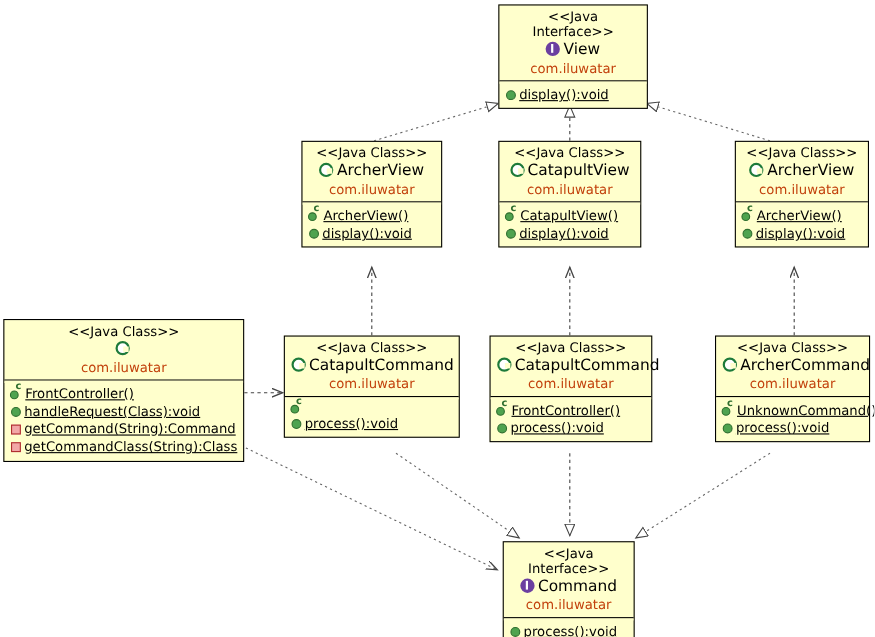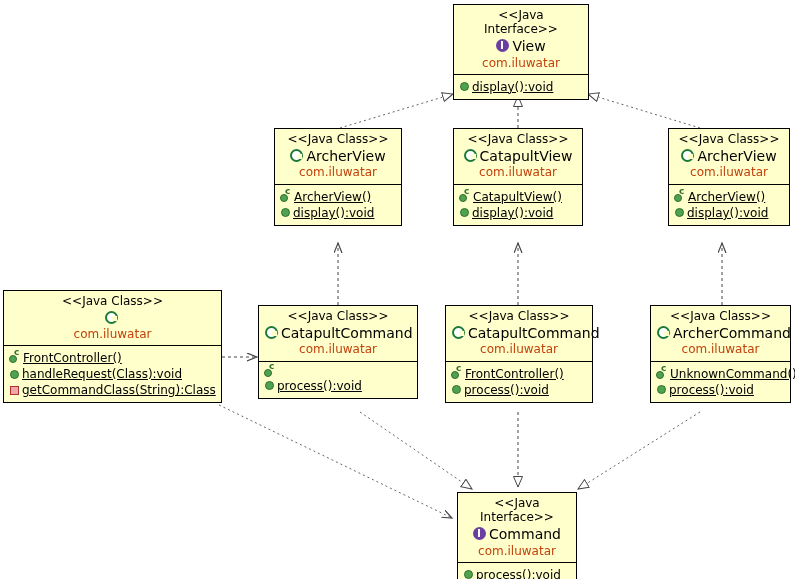--- a/index.html
+++ b/index.html
@@ -315,20 +315,24 @@
             <span class="sup">c</span>
           </span>
         <span class="mtext">FrontController()</span>
       </div>
       <div class="member">
         <span class="ico ico-public"></span>
         <span class="mtext">handleRequest(Class):void</span>
       </div>
       <div class="member">
         <span class="ico ico-private"></span>
+        <span class="mtext">getCommand(String):Command</span>
+      </div>
+      <div class="member">
+        <span class="ico ico-private"></span>
         <span class="mtext">getCommandClass(String):Class</span>
       </div>
     </div>
   </div>
 
   <div class="uml-box" style="left:258px; top:305px; width:160px;">
     <div class="box-header">
       <span class="stereotype">&lt;&lt;Java Class&gt;&gt;</span>
       <span class="class-title">
         <span class="ico ico-class"></span><span class="title-text">CatapultCommand</span>

